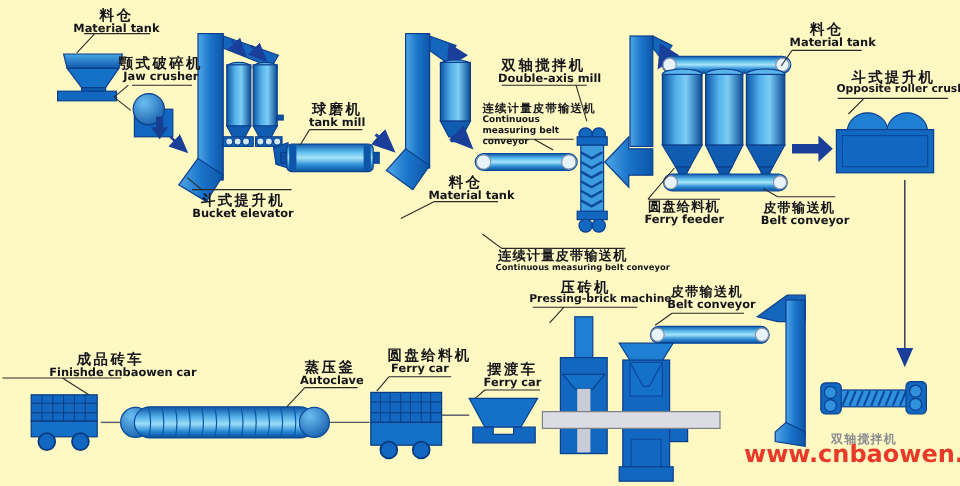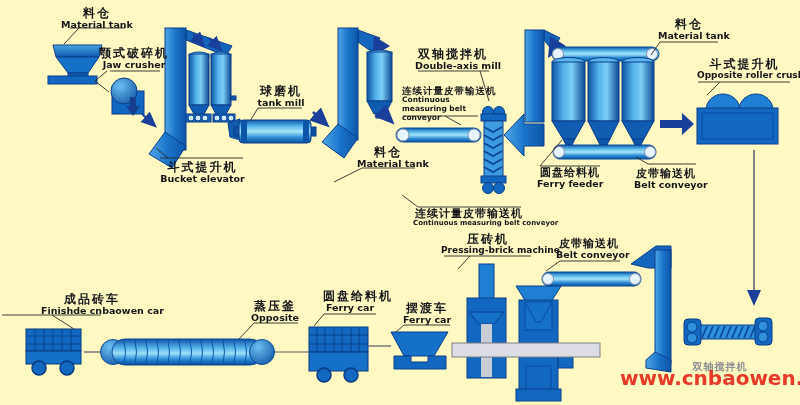--- a/index.html
+++ b/index.html
@@ -354,21 +354,21 @@
   <span class="en" style="font-size:9px;">Pressing-brick machine</span>
 </div>
 
 <div class="lbl" style="left:556px;top:238px;width:66px;">
   <span class="zh" style="font-size:11px;letter-spacing:1px;">皮带输送机</span>
   <span class="en">Belt conveyor</span>
 </div>
 
 <div class="lbl" style="left:250px;top:300px;width:50px;">
   <span class="zh">蒸压釜</span>
-  <span class="en">Opposite</span>
+  <span class="en">Autoclave</span>
 </div>
 
 <div class="lbl" style="left:323px;top:290px;width:54px;">
   <span class="zh">圆盘给料机</span>
   <span class="en">Ferry car</span>
 </div>
 
 <div class="lbl" style="left:403px;top:302px;width:48px;">
   <span class="zh">摆渡车</span>
   <span class="en">Ferry car</span>

